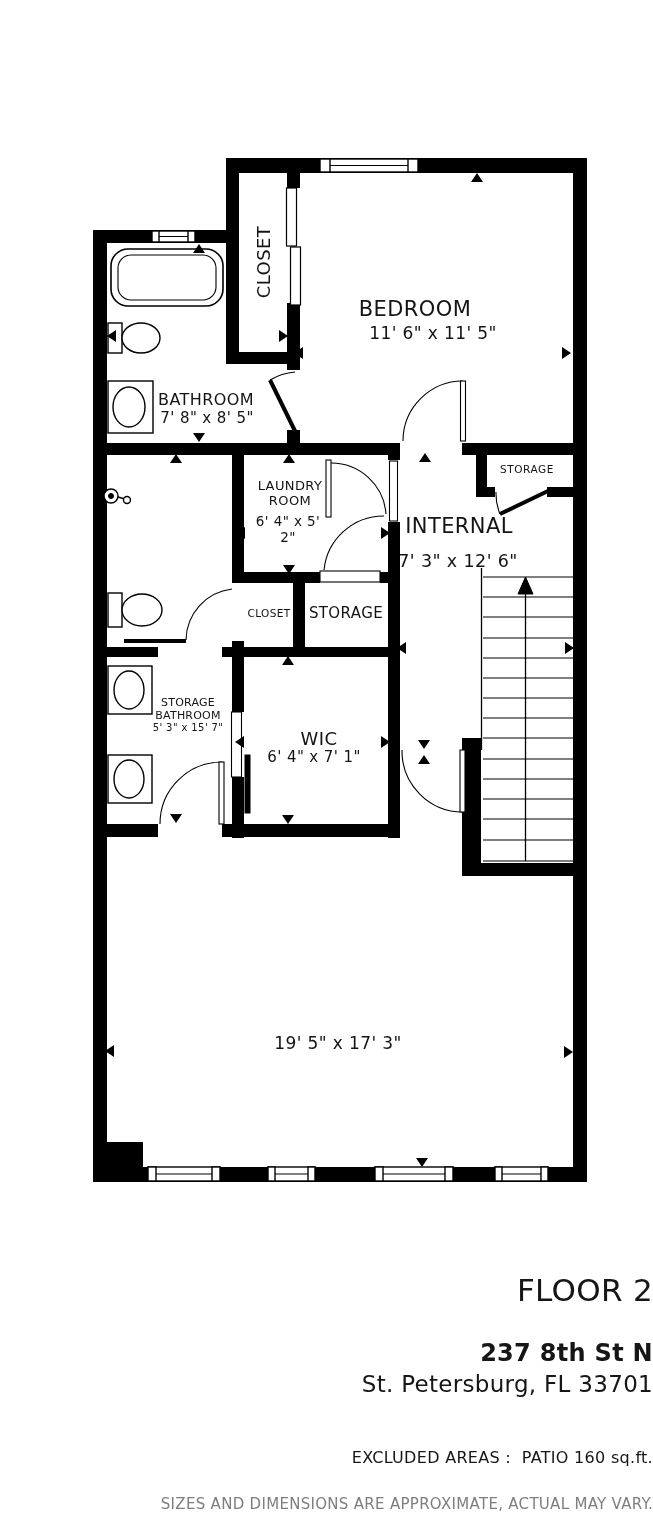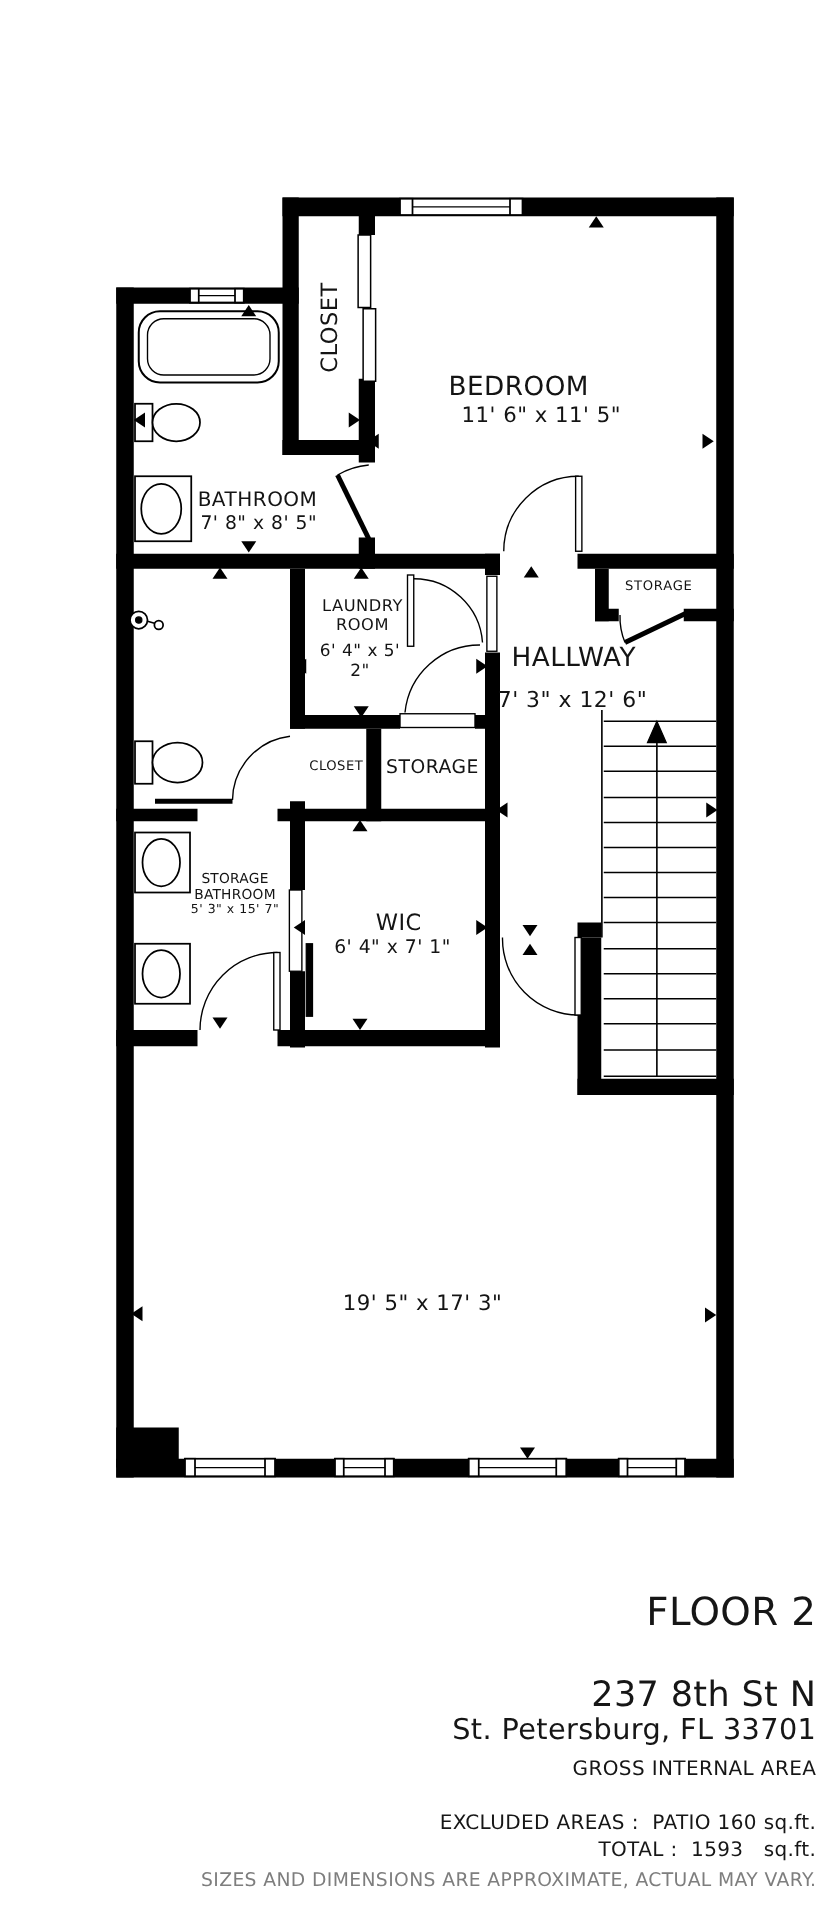--- a/index.html
+++ b/index.html
@@ -226,38 +226,36 @@
   <div class="lbl nowrap" style="left:433px;top:333px;font-size:17px;">11' 6" x 11' 5"</div>
 
   <div class="lbl nowrap room-name" style="left:206px;top:400px;font-size:16px;">BATHROOM</div>
   <div class="lbl nowrap" style="left:207px;top:419px;font-size:15px;">7' 8" x 8' 5"</div>
 
   <div class="lbl vertical room-name" style="left:264px;top:262px;font-size:18px;">CLOSET</div>
 
   <div class="lbl room-name" style="left:290px;top:493px;font-size:13px;width:92px;">LAUNDRY ROOM</div>
   <div class="lbl" style="left:288px;top:530px;font-size:13.5px;width:78px;">6' 4" x 5' 2"</div>
 
-  <div class="lbl nowrap room-name" style="left:459px;top:526px;font-size:21px;">HALLWAY</div>
+  <div class="lbl nowrap room-name" style="left:459px;top:526px;font-size:21px;">INTERNAL</div>
   <div class="lbl" style="left:458px;top:561px;font-size:17.5px;width:120px;">7' 3" x 12' 6"</div>
 
   <div class="lbl nowrap room-name" style="left:527px;top:469px;font-size:10.5px;letter-spacing:.6px;">STORAGE</div>
 
   <div class="lbl nowrap room-name" style="left:269px;top:613px;font-size:10.5px;">CLOSET</div>
 
   <div class="lbl nowrap room-name" style="left:346px;top:614px;font-size:15px;">STORAGE</div>
 
   <div class="lbl room-name" style="left:188px;top:710px;font-size:11px;width:80px;letter-spacing:.2px;">STORAGE BATHROOM</div>
   <div class="lbl nowrap" style="left:188px;top:728px;font-size:10px;">5' 3" x 15' 7"</div>
 
   <div class="lbl nowrap room-name" style="left:319px;top:739px;font-size:18px;">WIC</div>
   <div class="lbl nowrap" style="left:314px;top:758px;font-size:15px;">6' 4" x 7' 1"</div>
 
   <div class="lbl nowrap" style="left:338px;top:1043px;font-size:17px;">19' 5" x 17' 3"</div>
 
   <div class="footer-line" style="top:1272px;font-size:31px;">FLOOR 2</div>
-  <div class="footer-line" style="top:1339px;font-size:28px;">237 8th St N</div>
+  <div class="footer-line" style="top:1339px;font-size:24px;font-weight:bold;">237 8th St N</div>
   <div class="footer-line" style="top:1371px;font-size:23px;">St. Petersburg, FL 33701</div>
-  <div class="footer-line" style="top:1405px;font-size:16px;">GROSS INTERNAL AREA</div>
   <div class="footer-line" style="top:1448px;font-size:16px;">EXCLUDED AREAS :  PATIO 160 sq.ft.</div>
-  <div class="footer-line" style="top:1470px;font-size:16px;">TOTAL :  1593   sq.ft.</div>
   <div class="footer-line disclaimer" style="top:1495px;font-size:15px;">SIZES AND DIMENSIONS ARE APPROXIMATE, ACTUAL MAY VARY.</div>
 
 </div>
 
 </body></html>

